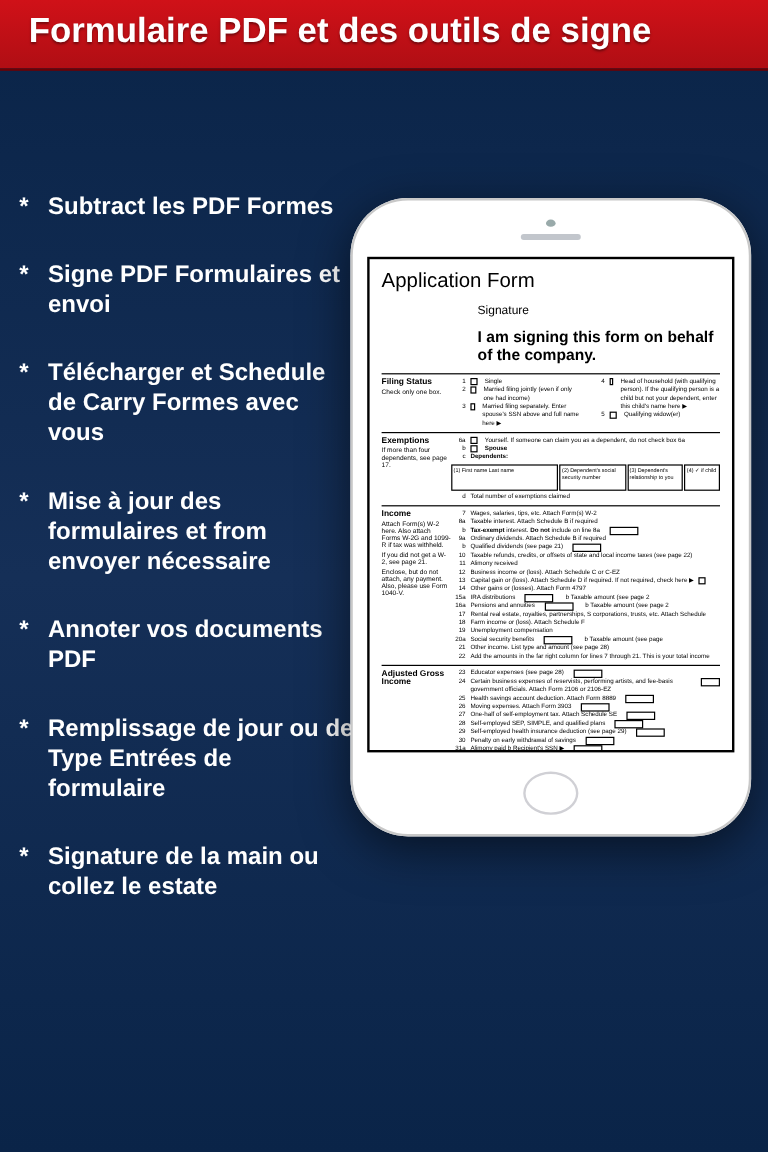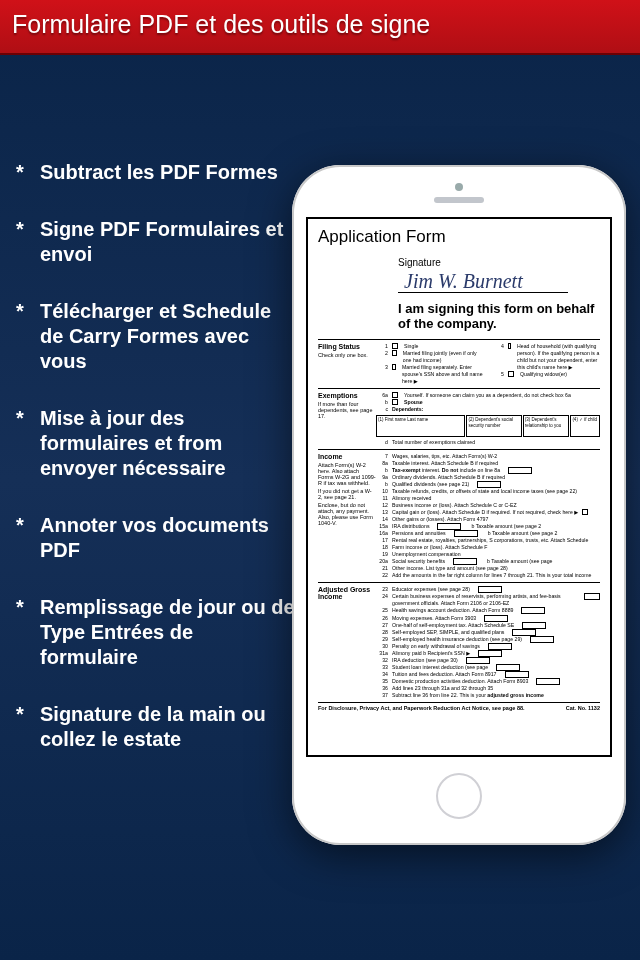--- a/index.html
+++ b/index.html
@@ -5,23 +5,23 @@
   * { box-sizing: border-box; margin: 0; padding: 0; }
   html, body { width: 640px; height: 960px; overflow: hidden; font-family: Arial, Helvetica, sans-serif; }
   body {
     background: linear-gradient(180deg, #0a2448 0%, #152f57 50%, #0a2448 100%);
     position: relative;
   }
   .header {
     background: linear-gradient(180deg, #d01118 0%, #b00e14 100%);
     border-bottom: 2px solid #6b0004;
     color: #fff;
-    padding: 10px 12px 14px 12px;
-    font-size: 25px;
-    font-weight: normal;
+    padding: 10px 12px 14px 24px;
+    font-size: 29px;
+    font-weight: bold;
     text-shadow: 0 2px 2px rgba(0,0,0,.4);
   }
   .features {
     position: absolute;
     left: 16px;
     top: 160px;
     width: 280px;
     color: #fff;
     font-size: 20px;
     font-weight: bold;
@@ -29,21 +29,21 @@
   }
   .feat { margin-bottom: 32px; display: flex; }
   .feat .ast { width: 24px; flex: none; }
   .feat .txt { flex: 1; }
   
   .phone {
     position: absolute;
     right: 14px;
     top: 165px;
     width: 334px;
-    height: 680px;
+    height: 532px;
     background: #fff;
     border-radius: 48px;
     box-shadow: 0 10px 40px rgba(0,0,0,.55), inset 0 0 0 2px #c8c8c8;
     display: flex;
     flex-direction: column;
     align-items: center;
     padding: 18px 12px;
   }
   .speaker {
     width: 8px; height: 8px; border-radius: 50%; background: #9aa; margin-bottom: 6px;
@@ -133,21 +133,20 @@
 </div>
 
 <div class="phone">
   <div class="speaker"></div>
   <div class="earpiece"></div>
   <div class="screen">
     <div class="form-pad">
       <div class="form-title">Application Form</div>
       <div class="sig-block">
         <div class="sig-label">Signature</div>
-        <div class="sig-line">Jim W. Burnett</div>
         <div class="sig-note">I am signing this form on behalf of the company.</div>
       </div>
 
       <div class="sec">
         <div class="sec-label">
           <span>Filing Status</span>
           <span class="sec-sub">Check only one box.</span>
         </div>
         <div class="sec-body">
           <div style="display:flex; gap:8px;">

